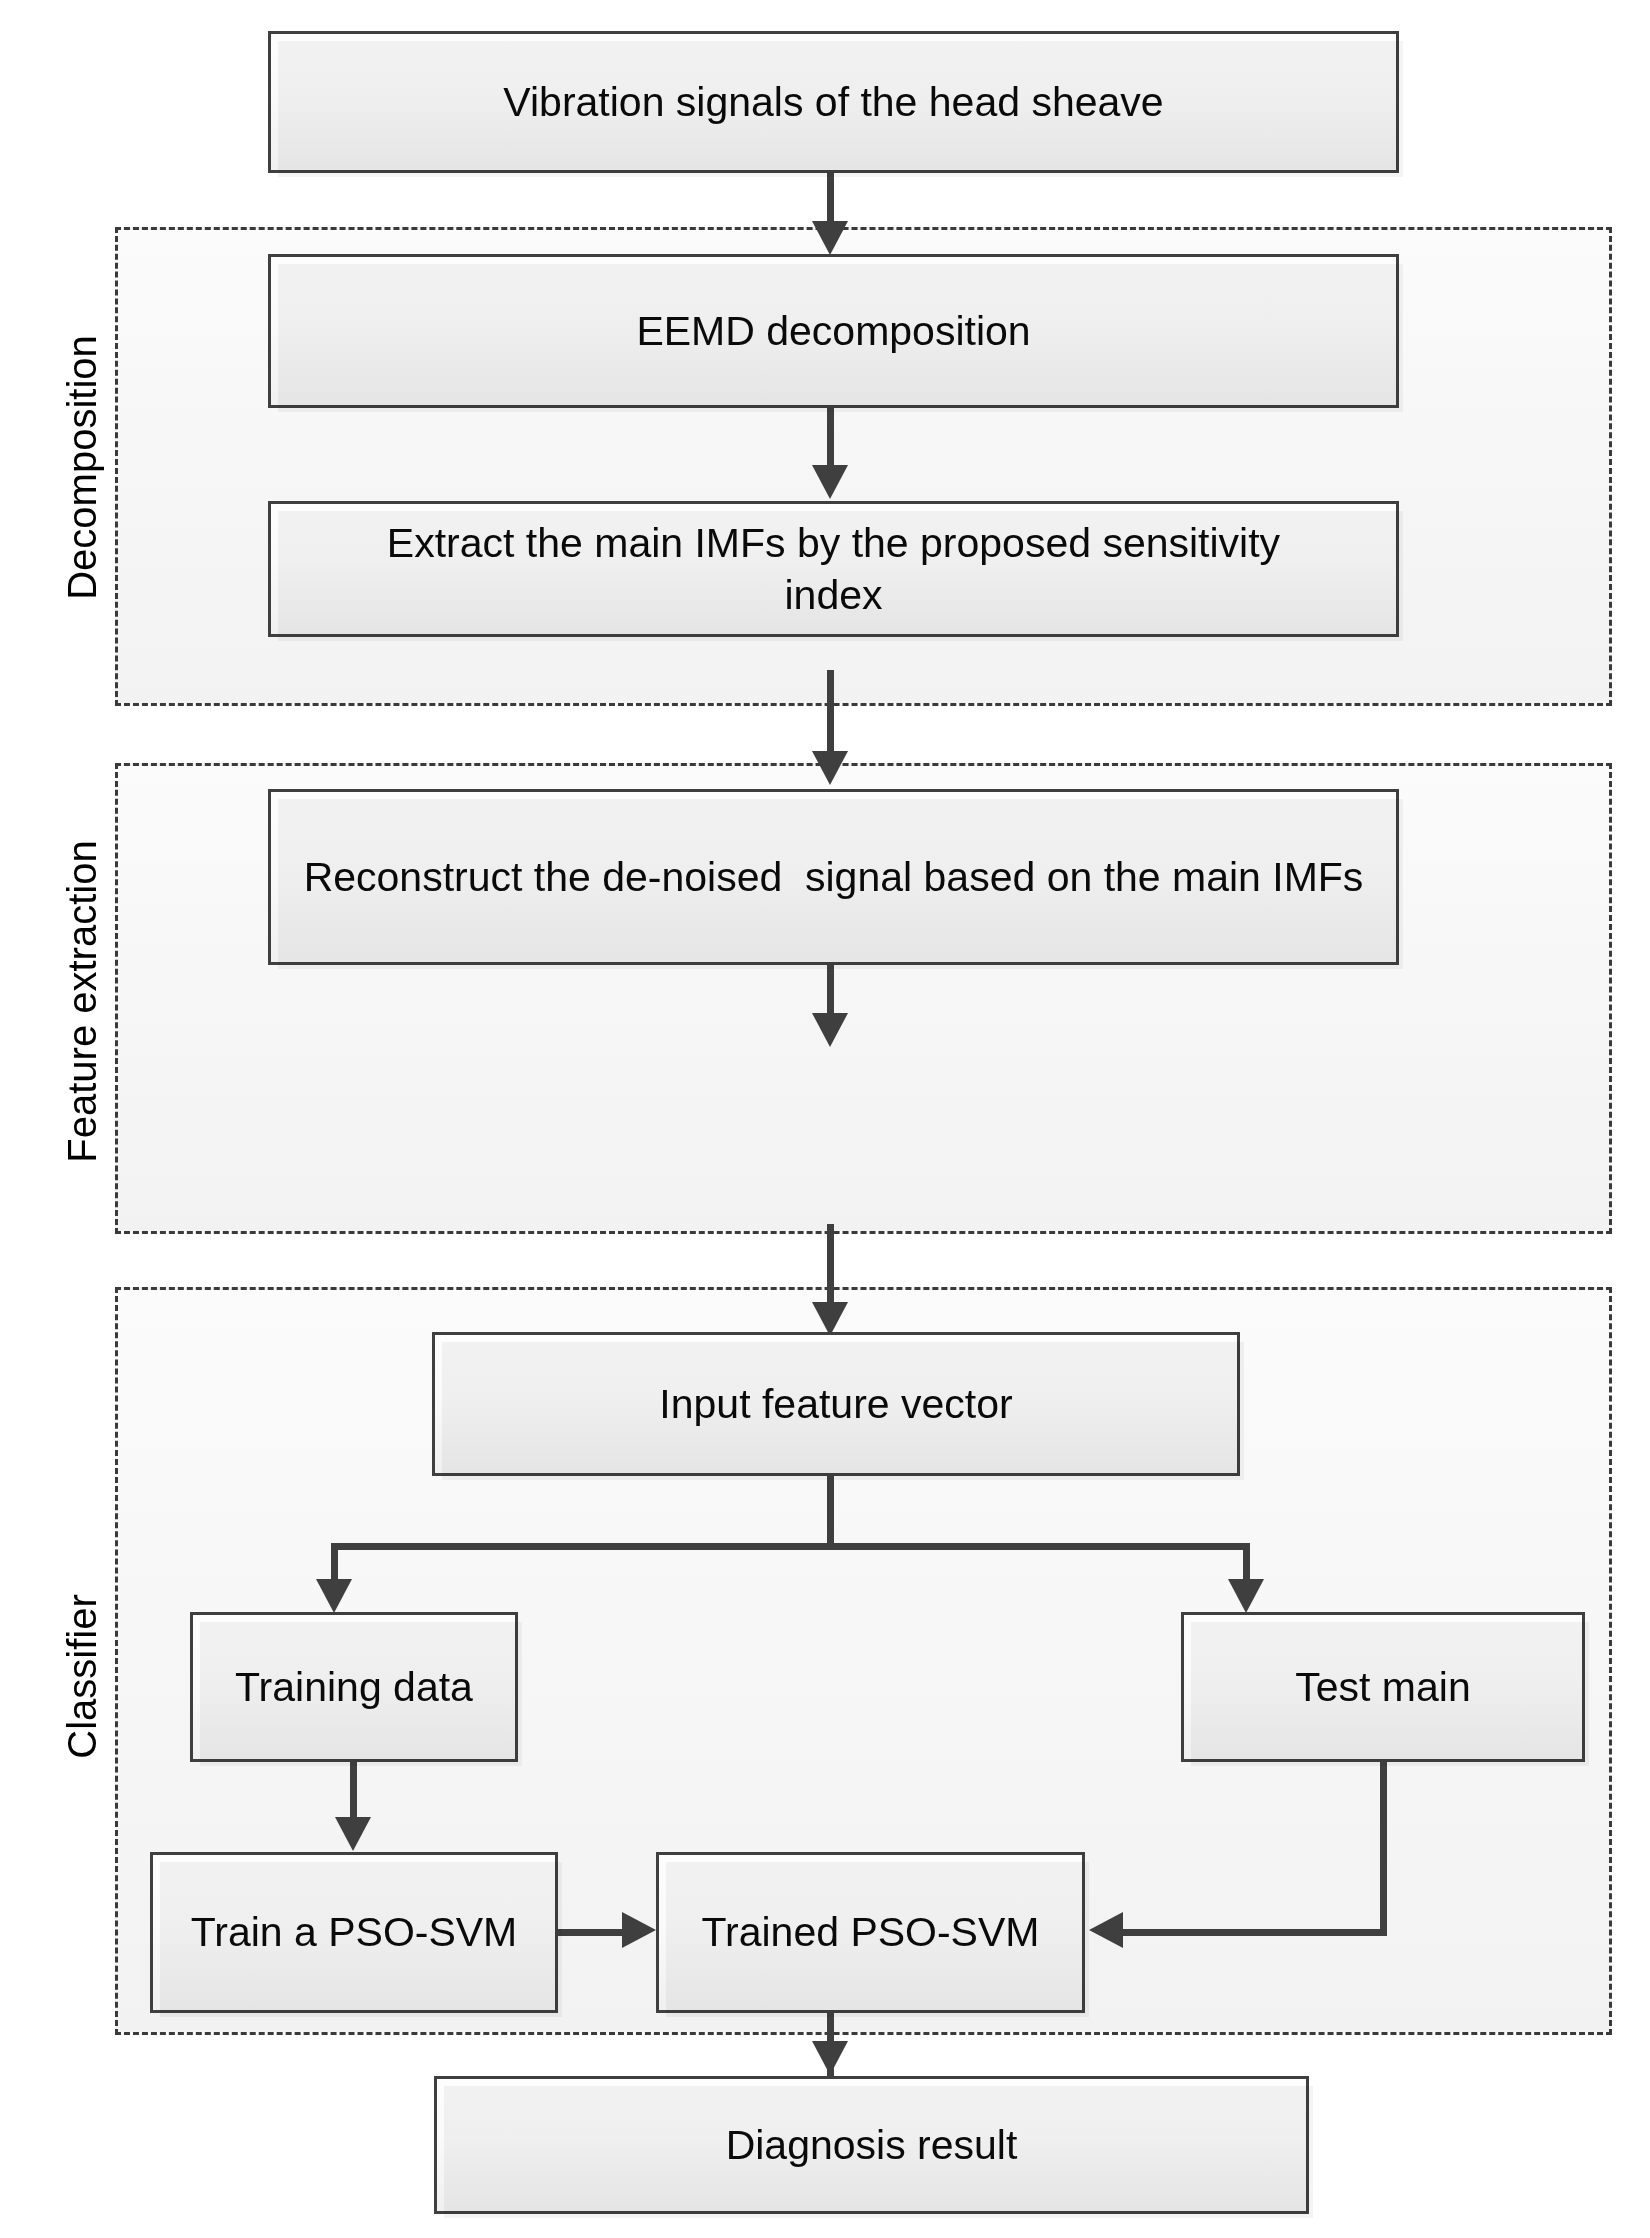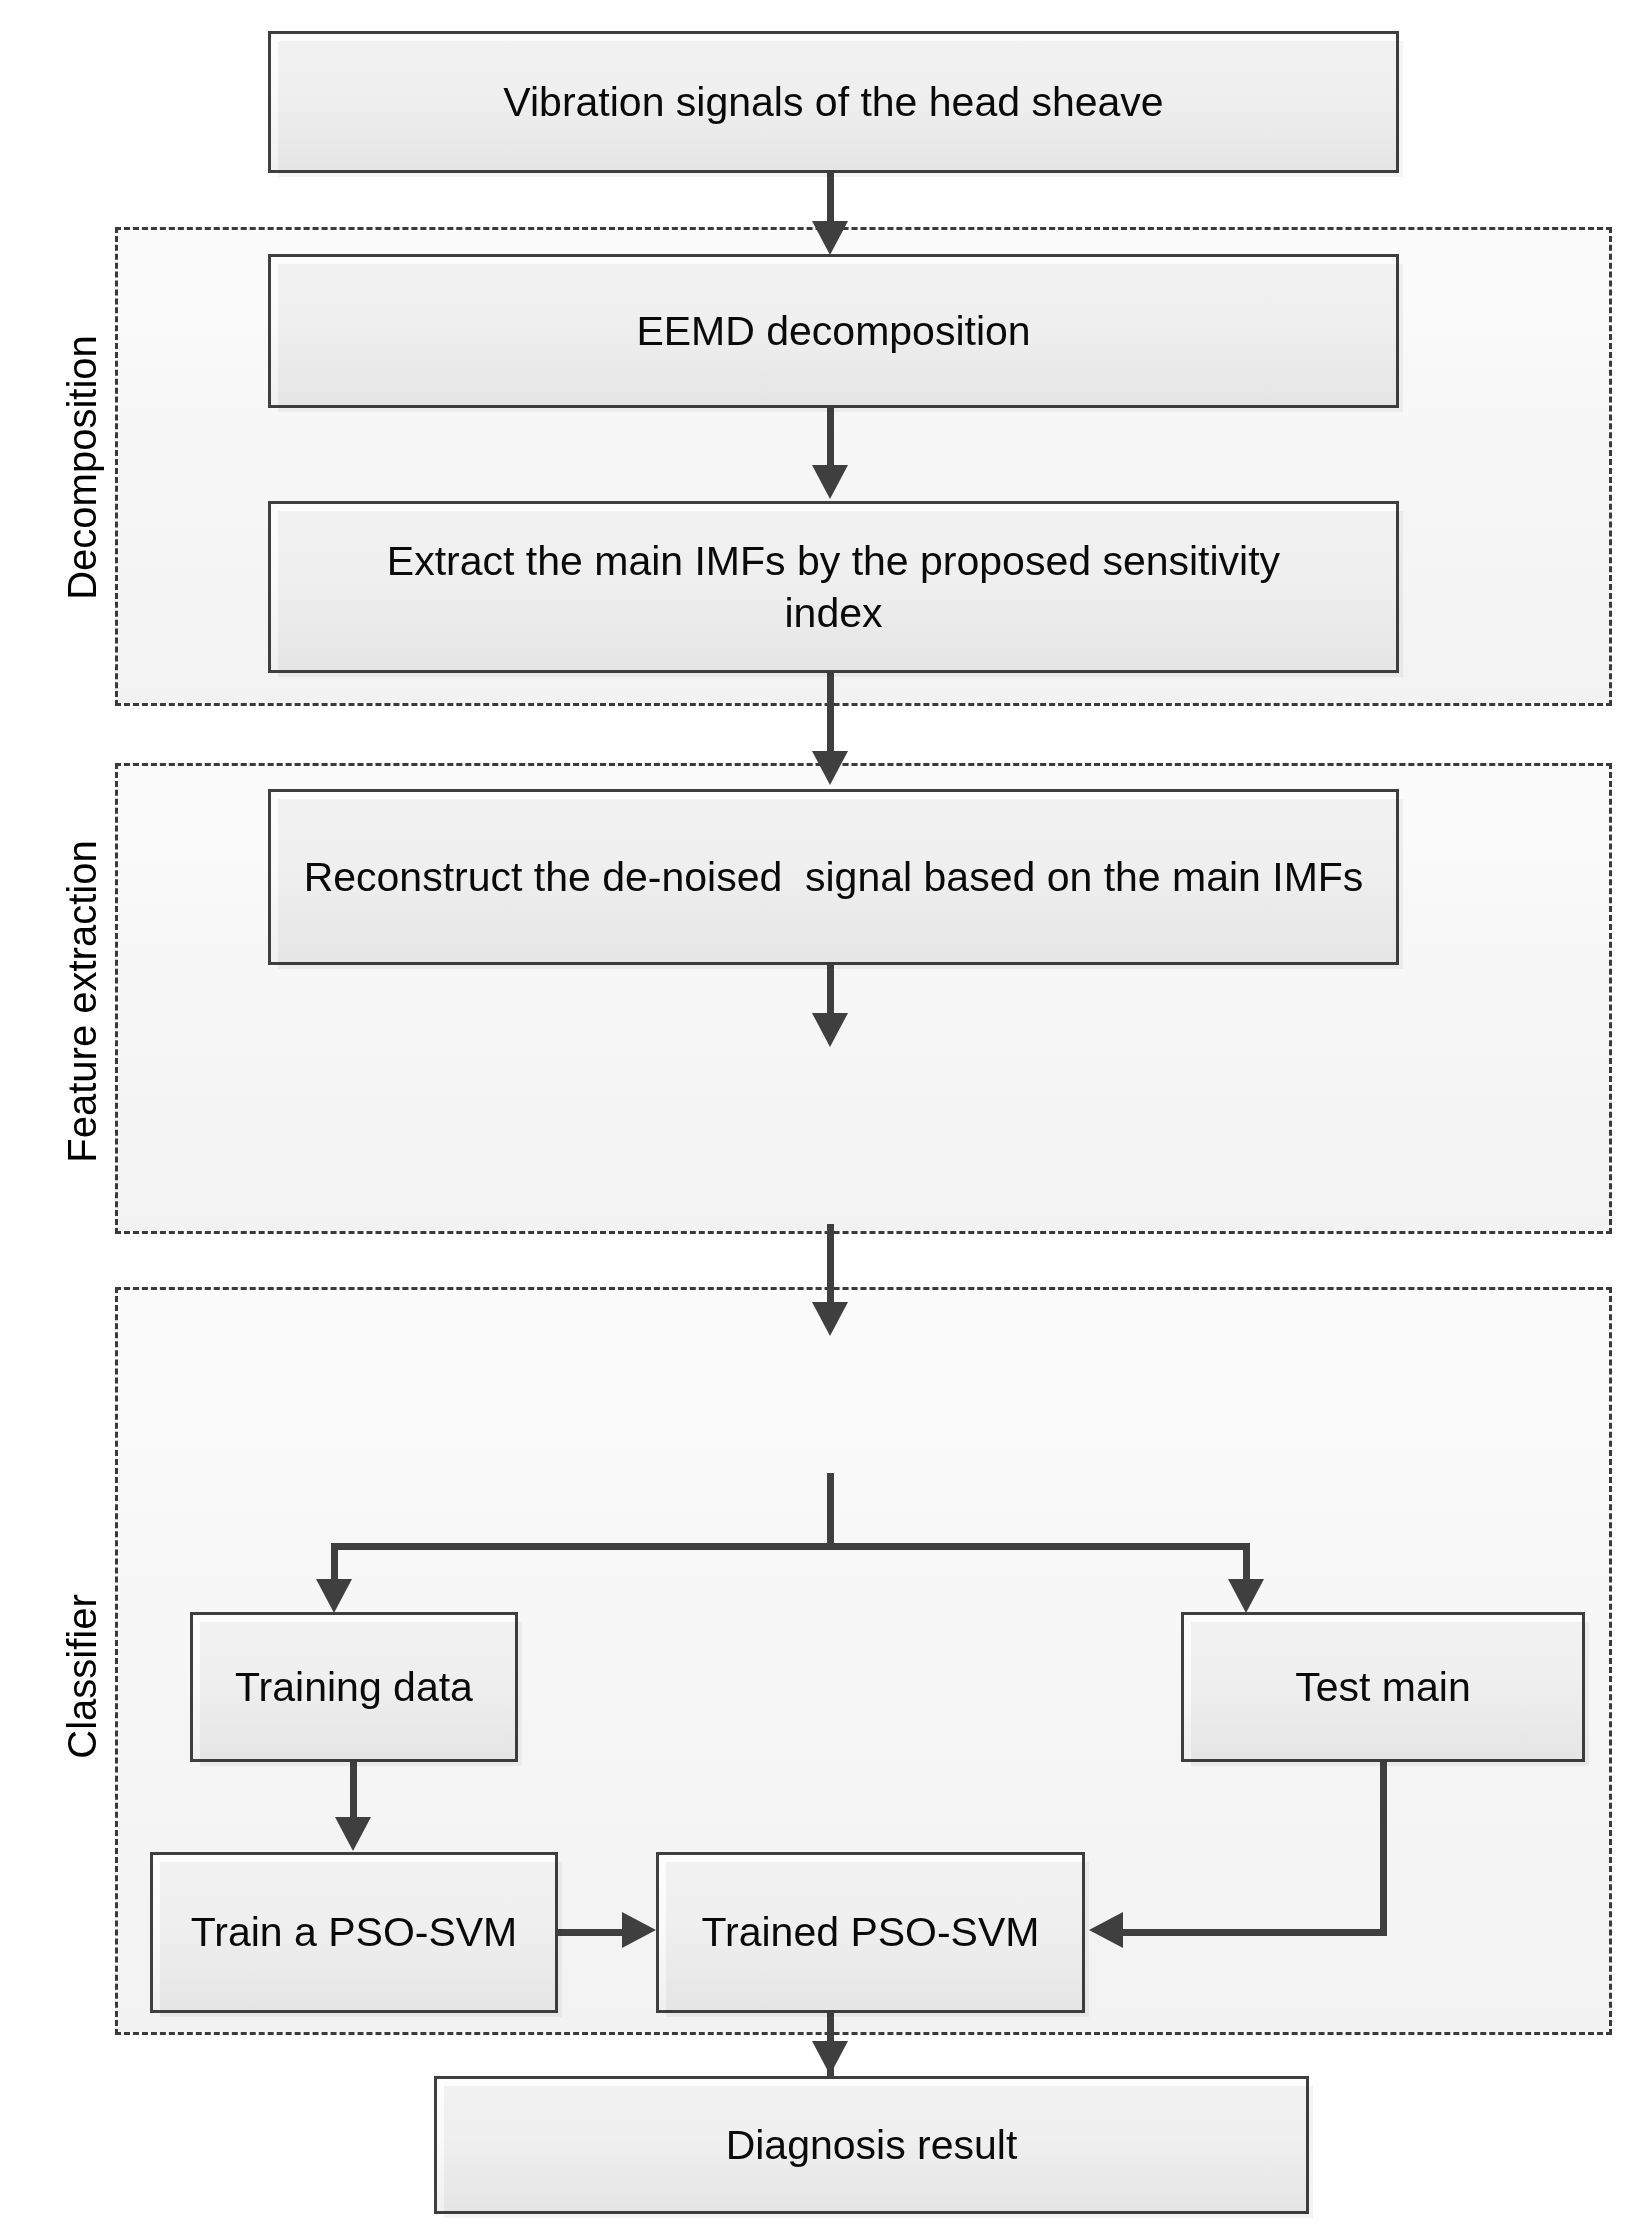--- a/index.html
+++ b/index.html
@@ -153,29 +153,32 @@
   <div class="arrow-down" style="left:812px; top:2041px;"></div>
 
   <div class="node" style="left:268px; top:31px; width:1131px; height:142px;">
     <span class="label">Vibration signals of the head sheave</span>
   </div>
 
   <div class="node" style="left:268px; top:254px; width:1131px; height:154px;">
     <span class="label">EEMD decomposition</span>
   </div>
 
-  <div class="node" style="left:268px; top:501px; width:1131px; height:172px; padding-left:67px; padding-right:67px;">
+  <div class="node" style="left:268px; top:501px; width:1131px; height:136px; padding-left:67px; padding-right:67px;">
     <span class="label">Extract the main IMFs by the proposed sensitivity index</span>
   </div>
 
   <div class="node" style="left:268px; top:789px; width:1131px; height:176px; padding-left:30px; padding-right:30px;">
     <span class="label">Reconstruct the de-noised  signal based on the main IMFs</span>
   </div>
 
 
+  <div class="node" style="left:432px; top:1332px; width:808px; height:144px;">
+    <span class="label">Input feature vector</span>
+  </div>
 
   <div class="node" style="left:156px; top:1612px; width:328px; height:150px;margin-left:34px;">
     <span class="label">Training data</span>
   </div>
 
   <div class="node" style="left:1181px; top:1612px; width:404px; height:150px;">
     <span class="label">Test main</span>
   </div>
 
   <div class="node" style="left:150px; top:1852px; width:408px; height:161px;">

